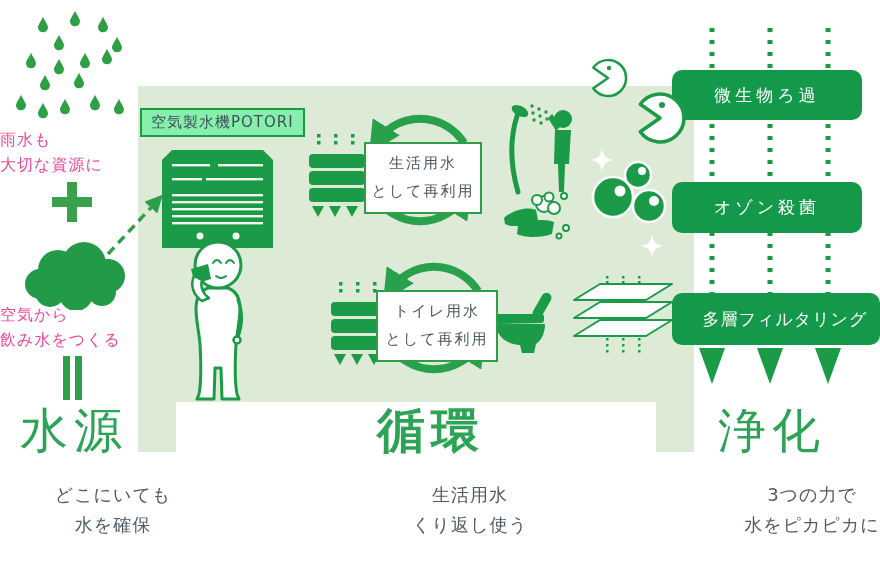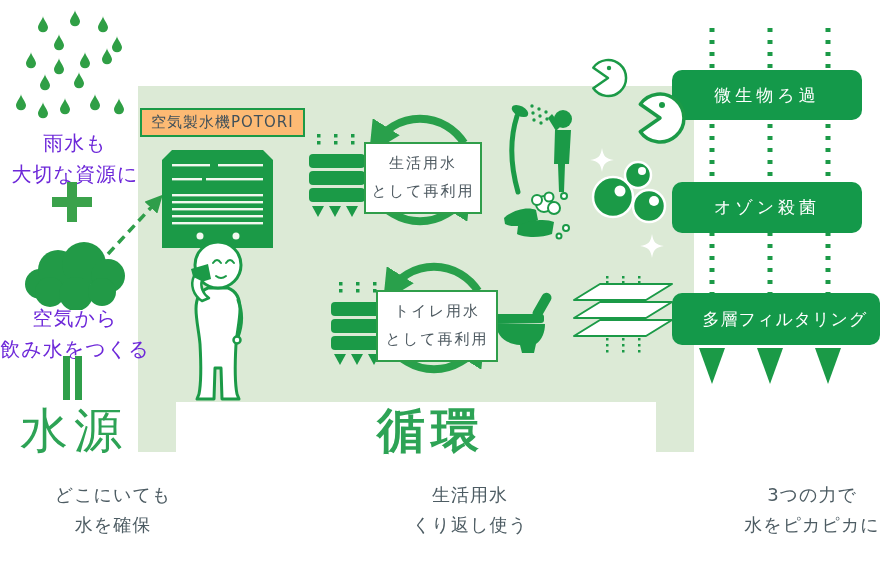--- a/index.html
+++ b/index.html
@@ -1,29 +1,29 @@
 <!DOCTYPE html>
 <html><head>
 <meta charset="utf-8">
 <style>
   html,body{margin:0;padding:0;background:#fff;}
   #stage{position:relative;width:880px;height:586px;background:#ffffff;overflow:hidden;
          font-family:"DejaVu Sans","Liberation Sans",sans-serif;}
   .abs{position:absolute;}
   .panel{background:#dcead6;}
-  .caption{color:#6d28d9;font-size:20px;line-height:1.55;text-align:center;letter-spacing:1px;}
+  .caption{color:#ec4899;font-size:16px;line-height:1.55;letter-spacing:1px;}
   .big-caption{color:#4d5c63;font-size:18px;line-height:1.65;text-align:center;letter-spacing:1px;padding-left:39px;}
   .heading{color:#2da355;font-family:"DejaVu Serif","Liberation Serif",serif;
            font-size:48px;letter-spacing:6px;text-align:center;line-height:1.1;}
   .pill{background:#14994a;border-radius:10px;color:#ffffff;display:flex;align-items:center;
         justify-content:center;font-size:17px;letter-spacing:4px;z-index:3;}
   .pill.long{letter-spacing:1px;}
   .whitebox{background:#ffffff;border:2px solid #2f9e4a;color:#4d5960;text-align:center;
             font-size:15px;line-height:1.85;letter-spacing:2px;padding:6px 0;z-index:2;}
-  .machine-label{background:#fdba74;border:2px solid #1b9a47;color:#40505a;font-size:15px;
+  .machine-label{background:#86efac;border:2px solid #1b9a47;color:#40505a;font-size:15px;
                  letter-spacing:1px;padding:3px 9px;z-index:2;white-space:nowrap;}
   .bar{background:#3ba24b;position:absolute;}
   .eqbar{background:#2f9f4a;position:absolute;}
   svg{display:block;}
   .z2{z-index:2;}.z4{z-index:4;}
 </style>
 </head>
 <body>
 
 <div id="stage">
@@ -307,18 +307,19 @@
         <rect x="66" y="62" width="2.5" height="2.5"></rect>
       <rect x="34" y="68" width="2.5" height="2.5"></rect>
         <rect x="50" y="68" width="2.5" height="2.5"></rect>
         <rect x="66" y="68" width="2.5" height="2.5"></rect>
       <rect x="34" y="74" width="2.5" height="2.5"></rect>
         <rect x="50" y="74" width="2.5" height="2.5"></rect>
         <rect x="66" y="74" width="2.5" height="2.5"></rect>
     </g>
   </svg>
 
+  <div class="abs heading" style="left:688px;top:404px;width:168px;">浄化</div>
   <div class="abs big-caption" style="left:678px;top:480px;width:190px;">
     <span>3つの力で</span><br>
     <span>水をピカピカに</span>
   </div>
 
 </div>
 
 </body></html>

